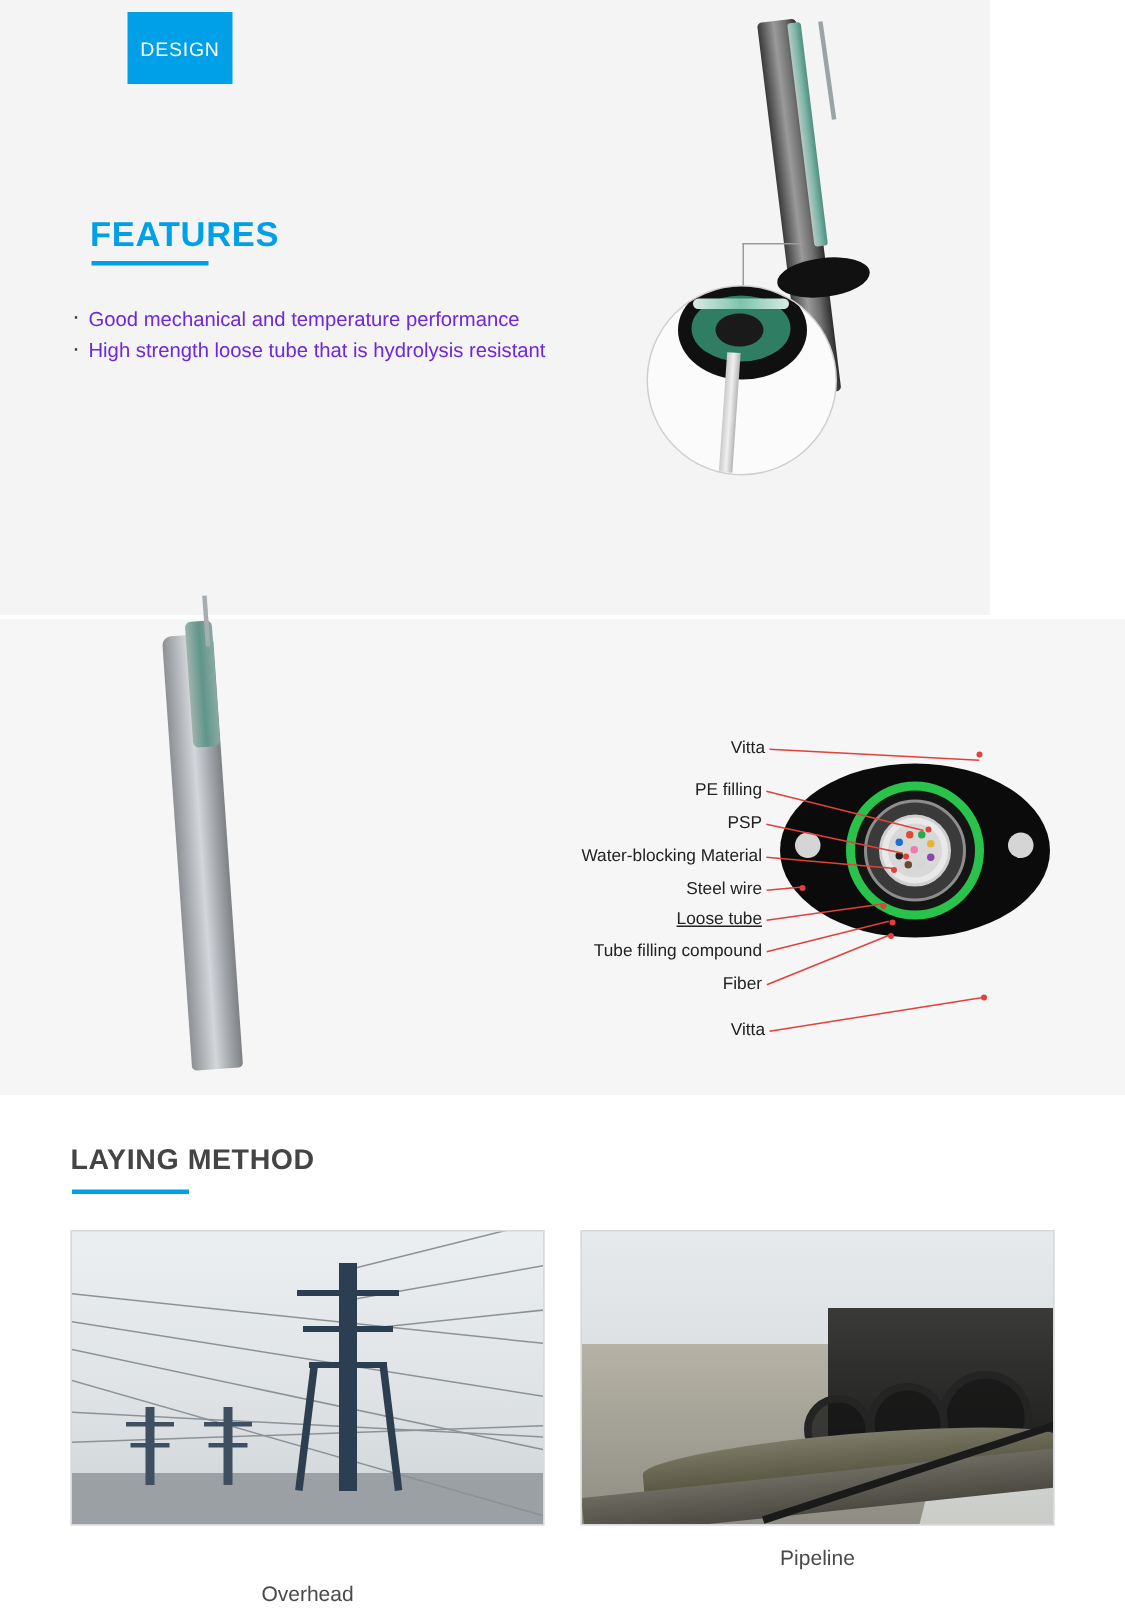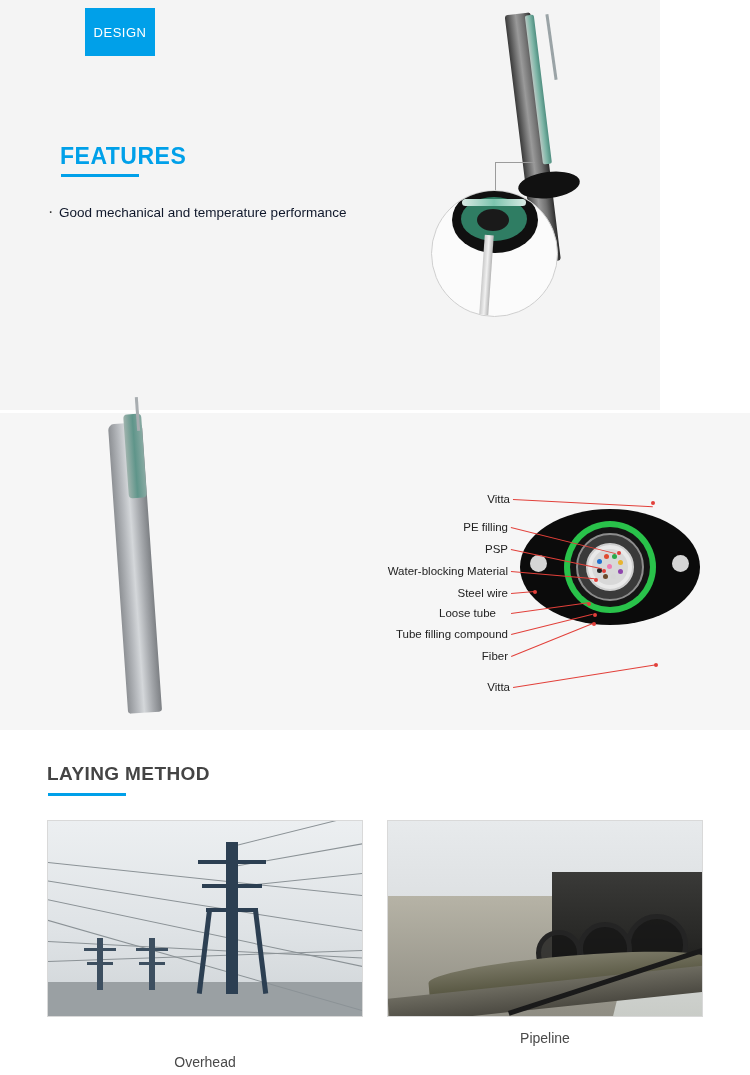--- a/index.html
+++ b/index.html
@@ -47,21 +47,21 @@
     left: 61px; top: 174px;
     width: 78px; height: 3px;
     background: #00a0e9;
   }
   .features-list {
     position: absolute;
     left: 46px; top: 203px;
     width: 330px;
     font-size: 13.5px;
     line-height: 20.5px;
-    color: #0f172a;
+    color: #6d28d9;
   }
   .features-list li {
     list-style: none;
     position: relative;
     padding-left: 13px;
     margin-bottom: 0px;
   }
   .features-list li:before {
     content: "·";
     position: absolute;
@@ -420,20 +420,21 @@
 
   <div class="section-features">
 
     <div class="badge">DESIGN</div>
 
     <div class="features-title">FEATURES</div>
     <div class="features-underline"></div>
 
     <ul class="features-list">
       <li>Good mechanical and temperature performance</li>
+      <li>High strength loose tube that is hydrolysis resistant</li>
     </ul>
 
     <div class="cable-photo">
       <div class="cable-body"></div>
       <div class="cable-inner-strip"></div>
       <div class="cable-wire"></div>
       <div class="cable-tip"></div>
       <div class="leader-line"></div>
       <div class="leader-line2"></div>
       <div class="cable-circle">
@@ -489,21 +490,21 @@
     <div class="callout-dot" style="left:602px; top:156px;"></div>
 
     <div class="cross-label left" style="left:508px; top:152px;">Water-blocking Material</div>
     <div class="callout" style="left:511px; top:158px; width:84px; transform: rotate(5deg);"></div>
     <div class="callout-dot" style="left:594px; top:165px;"></div>
 
     <div class="cross-label left" style="left:508px; top:174px;">Steel wire</div>
     <div class="callout" style="left:511px; top:180px; width:24px; transform: rotate(-5deg);"></div>
     <div class="callout-dot" style="left:533px; top:177px;"></div>
 
-    <div class="cross-label left" style="left:496px; top:194px;">Loose tube</div>
+    <div class="cross-label left" style="left:508px; top:194px;text-decoration:underline;">Loose tube</div>
     <div class="callout" style="left:511px; top:200px; width:78px; transform: rotate(-8deg);"></div>
     <div class="callout-dot" style="left:587px; top:189px;"></div>
 
     <div class="cross-label left" style="left:508px; top:215px;">Tube filling compound</div>
     <div class="callout" style="left:511px; top:221px; width:84px; transform: rotate(-14deg);"></div>
     <div class="callout-dot" style="left:593px; top:200px;"></div>
 
     <div class="cross-label left" style="left:508px; top:237px;">Fiber</div>
     <div class="callout" style="left:511px; top:243px; width:88px; transform: rotate(-22deg);"></div>
     <div class="callout-dot" style="left:592px; top:209px;"></div>

